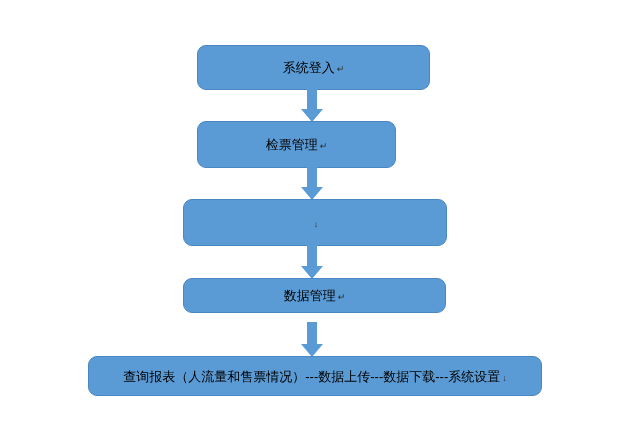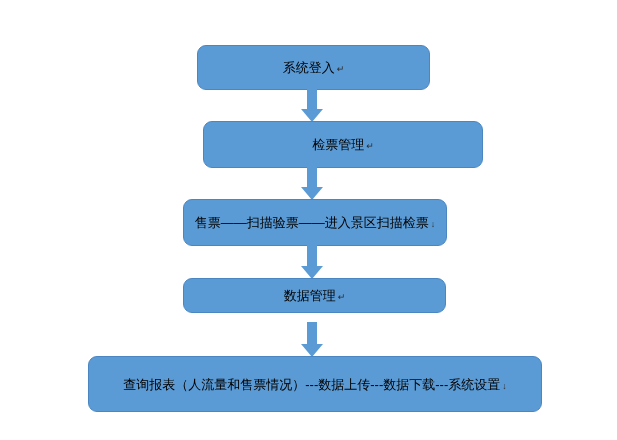--- a/index.html
+++ b/index.html
@@ -30,24 +30,24 @@
     white-space: nowrap;
   }
   .flow-node .mark {
     font-size: 9px;
     color: #2b2b2b;
     margin-left: 2px;
     position: relative;
     top: 2px;
   }
   .n1 { left: 197px; top: 45px;  width: 233px; height: 45px; }
-  .n2 { left: 203px; top: 121px; width: 280px; height: 47px; }
+  .n2 { left: 197px; top: 121px; width: 199px; height: 47px; }
   .n3 { left: 183px; top: 199px; width: 264px; height: 47px; }
   .n4 { left: 183px; top: 278px; width: 263px; height: 35px; }
-  .n5 { left: 88px;  top: 356px; width: 454px; height: 56px; }
+  .n5 { left: 88px;  top: 356px; width: 454px; height: 40px; }
 
   .arrow {
     position: absolute;
     width: 22px;
     display: flex;
     flex-direction: column;
     align-items: center;
   }
   .arrow .stem {
     width: 10px;
@@ -85,21 +85,20 @@
     <span>检票管理</span>
       <span class="mark">↵</span>
   </div>
 
   <div class="arrow a2">
     <div class="stem"></div>
     <div class="head"></div>
   </div>
 
   <div class="flow-node n3">
-    <span>售票——扫描验票——进入景区扫描检票</span>
       <span class="mark">↓</span>
   </div>
 
   <div class="arrow a3">
     <div class="stem"></div>
     <div class="head"></div>
   </div>
 
   <div class="flow-node n4">
     <span>数据管理</span>

